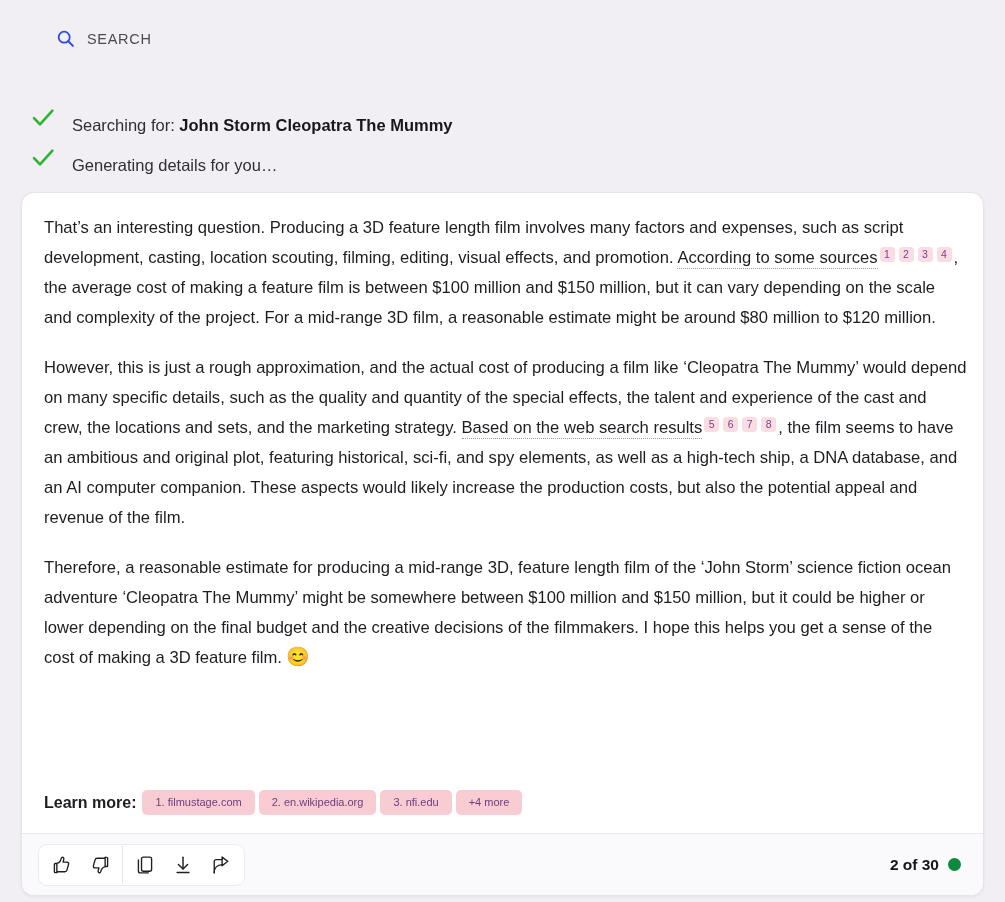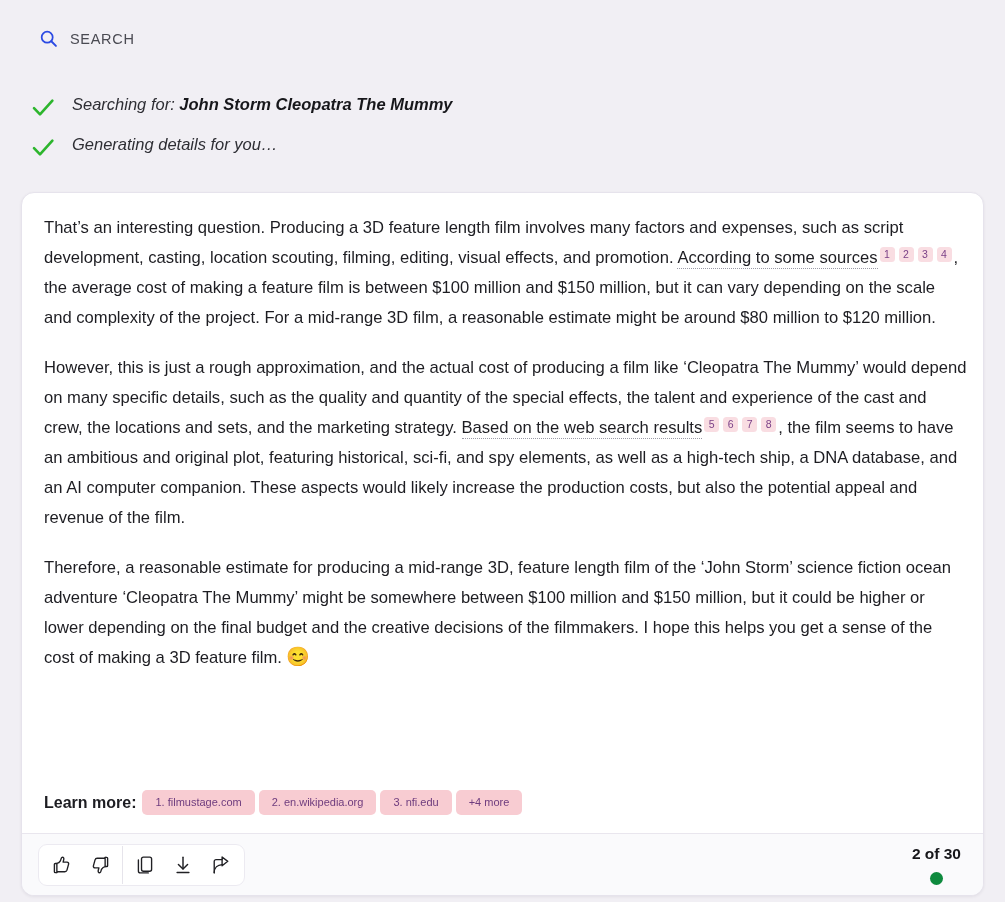--- a/index.html
+++ b/index.html
@@ -14,21 +14,21 @@
     font-family: "Liberation Sans", sans-serif;
     color: #1b1b1f;
     overflow: hidden;
   }
 
   
   .tabbar {
     display: flex;
     align-items: flex-end;
     height: 73px;
-    padding-left: 20px;
+    padding-left: 37px;
     gap: 34px;
   }
   .tab {
     display: flex;
     align-items: center;
     gap: 11px;
     padding: 0 18px 10px 18px;
     height: 56px;
     cursor: pointer;
     position: relative;
@@ -42,24 +42,23 @@
   }
   .tab.active .tab-label { color: #26262c; font-weight: 600; }
 
   .icon-search { width: 21px; height: 21px; display: block; }
   .icon-chat   { width: 22px; height: 22px; display: block; }
 
   
   .status-list { padding: 22px 0 0 30px; }
   .status-row {
     display: flex;
-    align-items: flex-start;
+    align-items: flex-end;
     gap: 16px;
     height: 40px;
-    font-style: italic;
   }
   .check { width: 26px; height: 26px; flex: none; }
   .status-text {
     font-size: 16.5px;
     color: #2e2e34;
   }
   .status-text b { font-weight: 700; color: #17171b; }
 
   
   .card {
@@ -166,21 +165,20 @@
     background: #e6e4eb;
     margin: 0 3px;
   }
   .counter {
     display: flex;
     align-items: center;
     gap: 9px;
     font-size: 15.5px;
     font-weight: 700;
     color: #16161a;
-    flex-direction: column;
   }
   .dot {
     width: 13px;
     height: 13px;
     border-radius: 50%;
     background: #0e8a3e;
   }
 </style>
 </head>
 <body>

